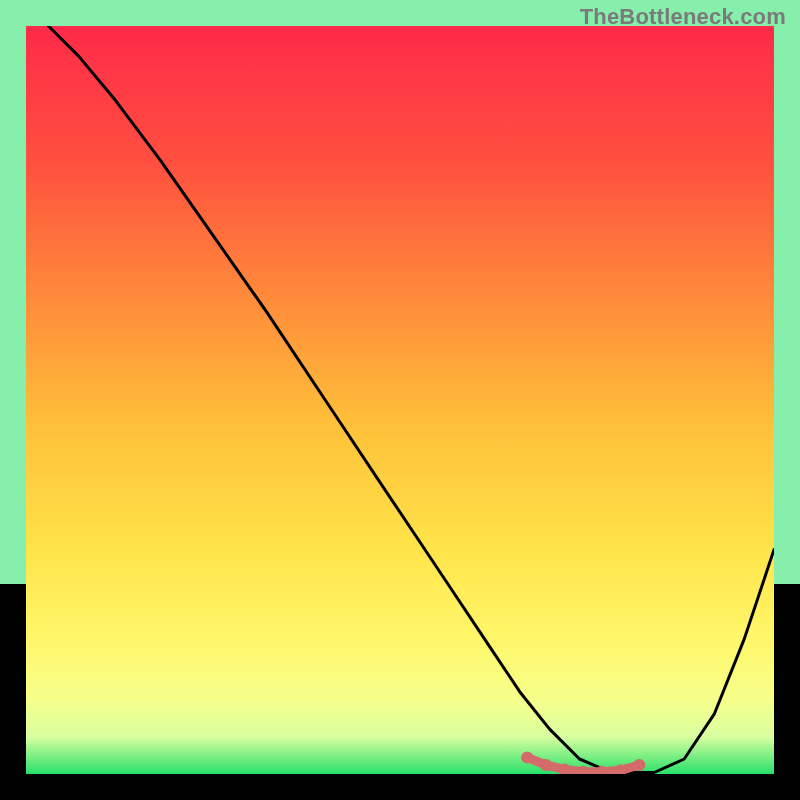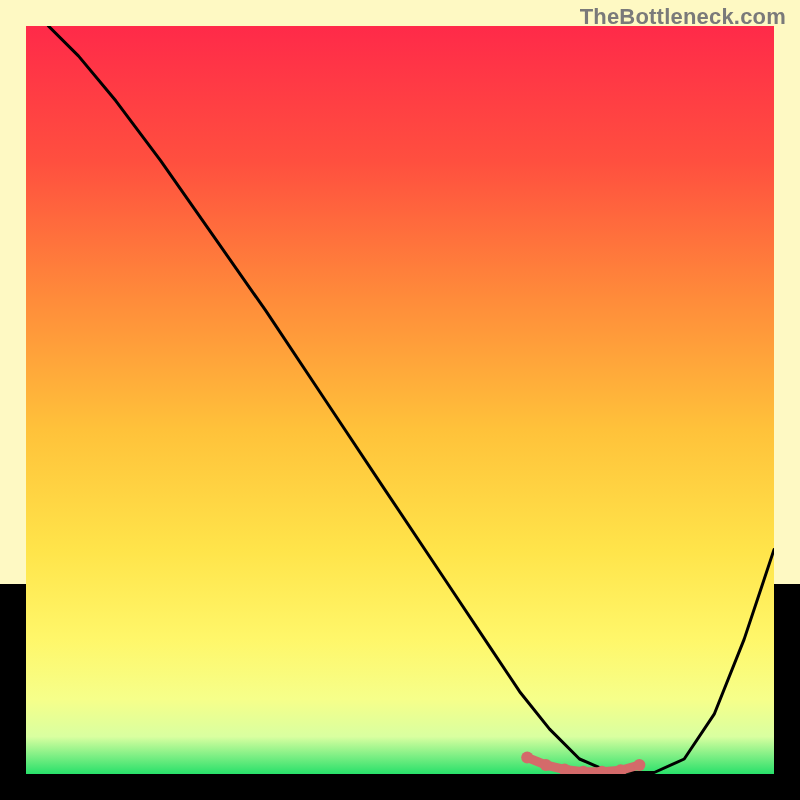--- a/index.html
+++ b/index.html
@@ -1,17 +1,17 @@
 <!DOCTYPE html>
 <html><head>
 <meta charset="utf-8">
 <style>
   * { margin: 0; padding: 0; box-sizing: border-box; }
   html, body { width: 800px; height: 800px; background: #000; overflow: hidden; }
-  .root { position: relative; width: 800px; height: 584px; background: #fef9c3; }
+  .root { position: relative; width: 800px; height: 584px; background: #86efac; }
   .watermark {
     position: absolute;
     top: 4px;
     right: 14px;
     color: #7a7a7a;
     font-family: Arial, Helvetica, sans-serif;
     font-size: 22px;
     font-weight: 600;
     letter-spacing: 0.2px;
   }

